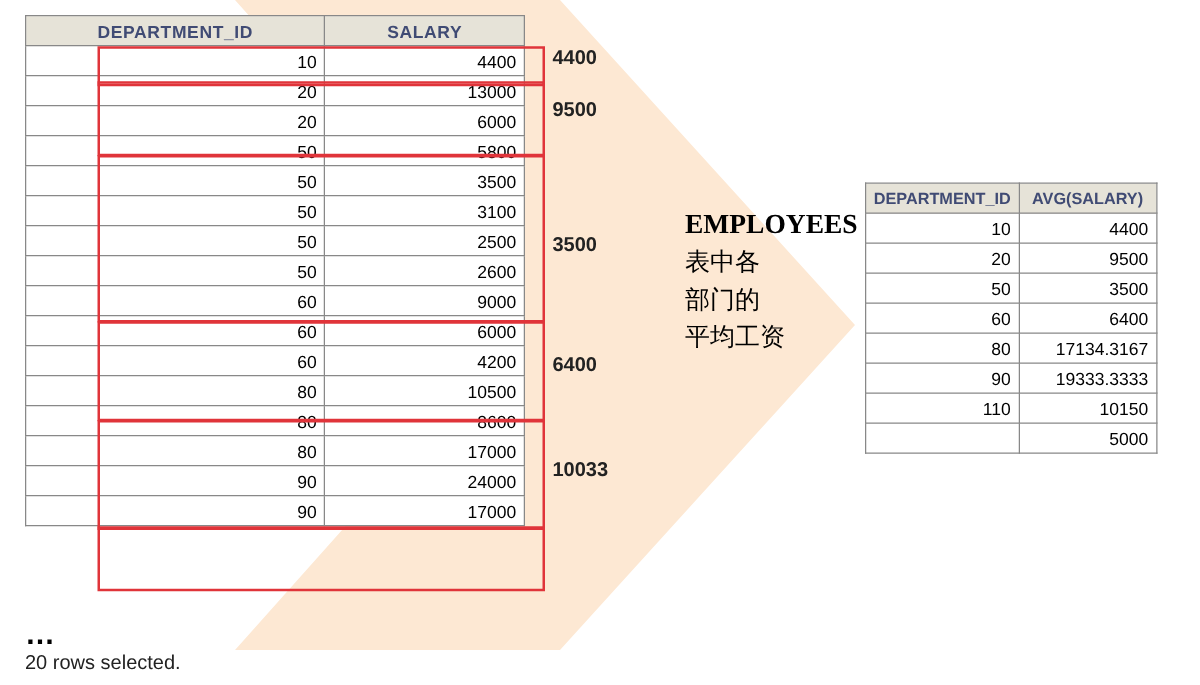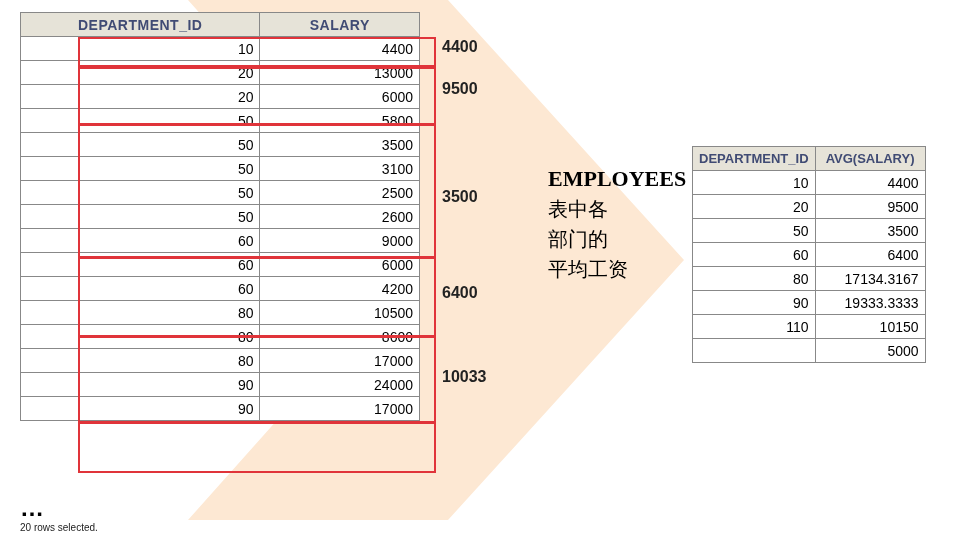--- a/index.html
+++ b/index.html
@@ -127,21 +127,21 @@
     font-size: 24px;
     font-weight: bold;
     font-family: Arial, sans-serif;
     letter-spacing: 2px;
     z-index: 6;
   }
   .rows-selected {
     position: absolute;
     left: 20px;
     top: 522px;
-    font-size: 10px;
+    font-size: 16px;
     font-family: Arial, Helvetica, sans-serif;
     color: #222;
     z-index: 6;
   }
 </style>
 </head>
 <body>
 
 <div class="stage">
 

